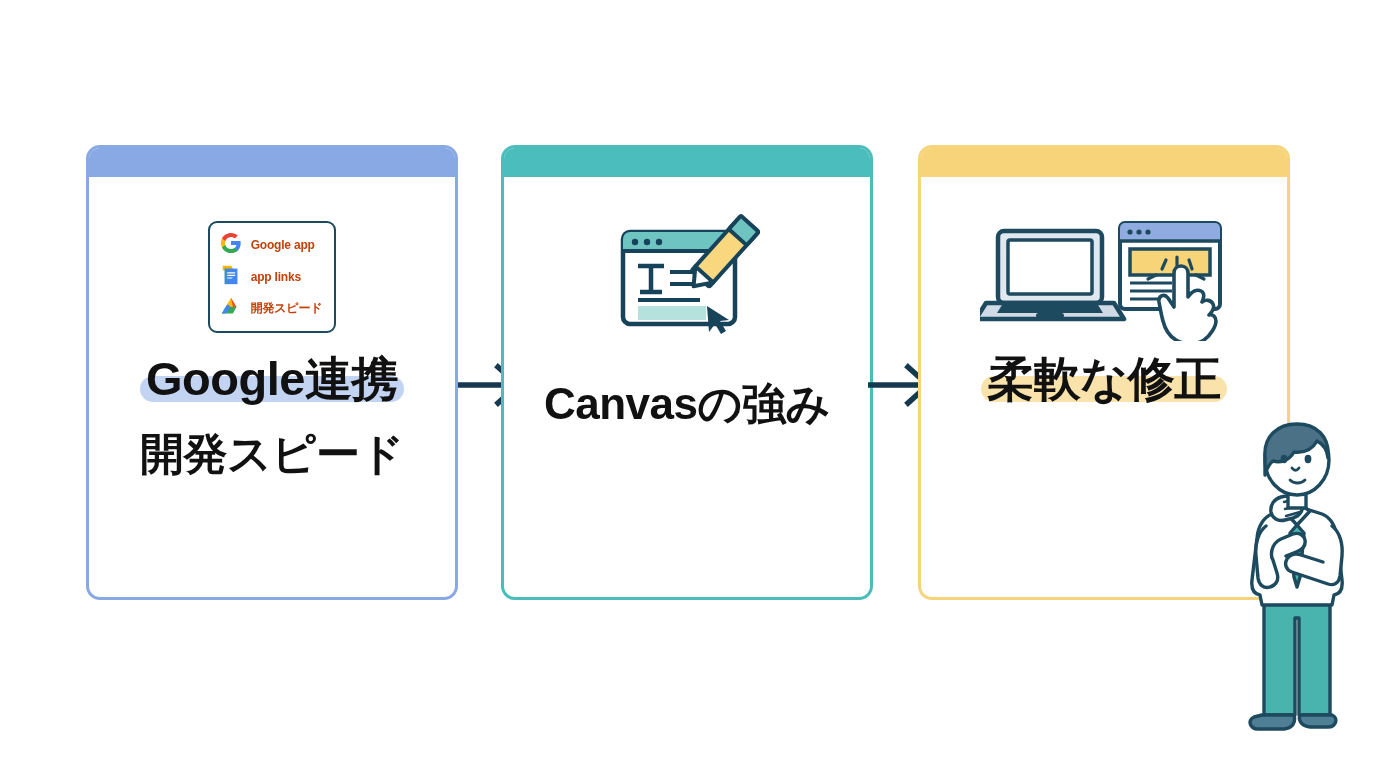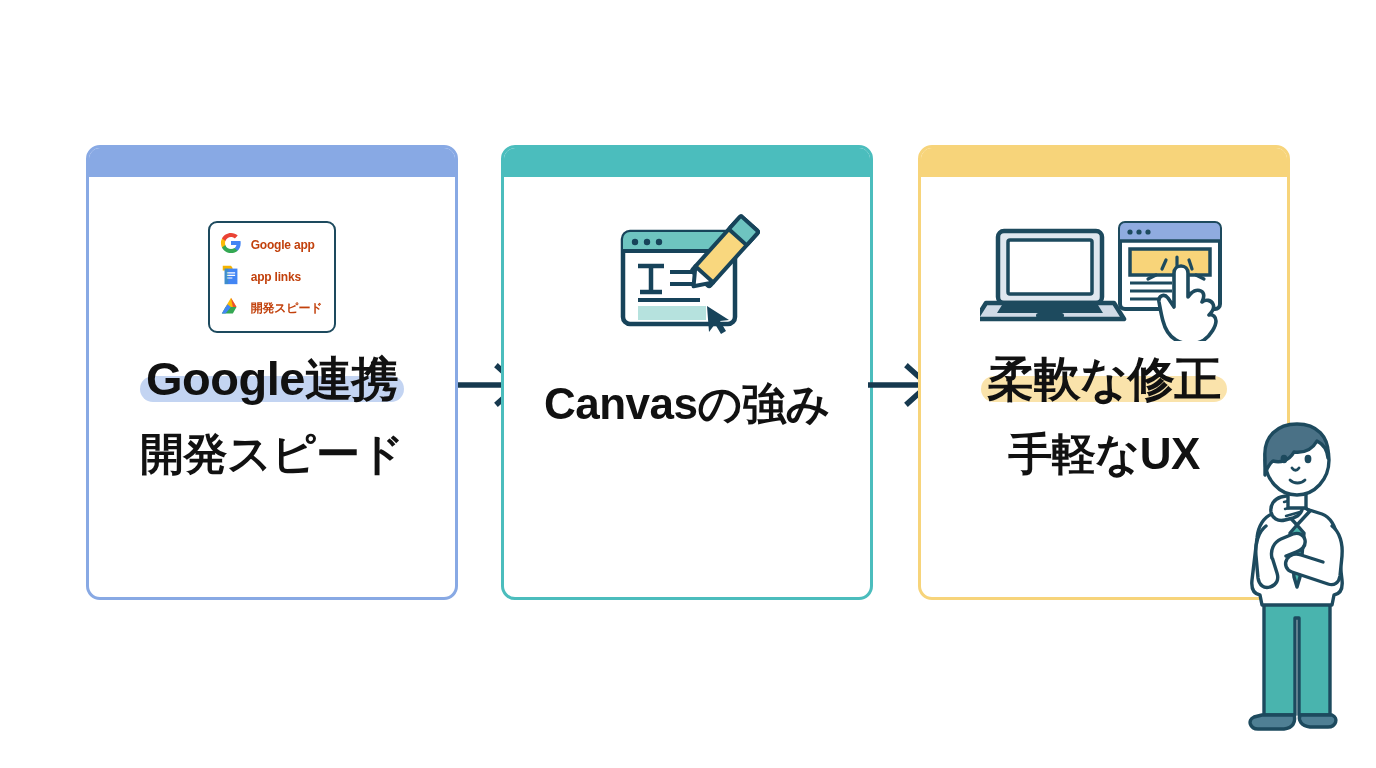--- a/index.html
+++ b/index.html
@@ -310,21 +310,20 @@
           <g fill="#ffffff" stroke="#1d4a5e" stroke-width="3.6" stroke-linejoin="round" stroke-linecap="round">
             <path d="M194 60c0-4 3-7 7-7s7 3 7 7v24c4-6 9-8 13-6 4 2 3 7 1 11 4-3 9-2 11 2 2 4-1 8-4 11 4-1 7 2 7 6 0 5-5 14-12 19-8 5-20 5-28 0-7-4-11-11-13-19-2-7-3-14-4-19-1-6 5-9 9-4 2 3 4 6 6 9z"></path>
           </g>
         </svg>
       </div>
 
       <div class="title-wrap">
         <span class="title-hl"></span>
         <span class="card-title">柔軟な修正</span>
       </div>
-      <div class="card-sub">手軽なUX</div>
 
     </div>
   </div>
 
   <div id="person">
     <svg width="150" height="348" viewBox="0 0 150 348">
       <g stroke="#1d4a5e" stroke-width="3.4" stroke-linejoin="round" stroke-linecap="round">
 
         <path d="M42 185h66v112h-31V200h-4v97H42z" fill="#49b4ae"></path>
 

